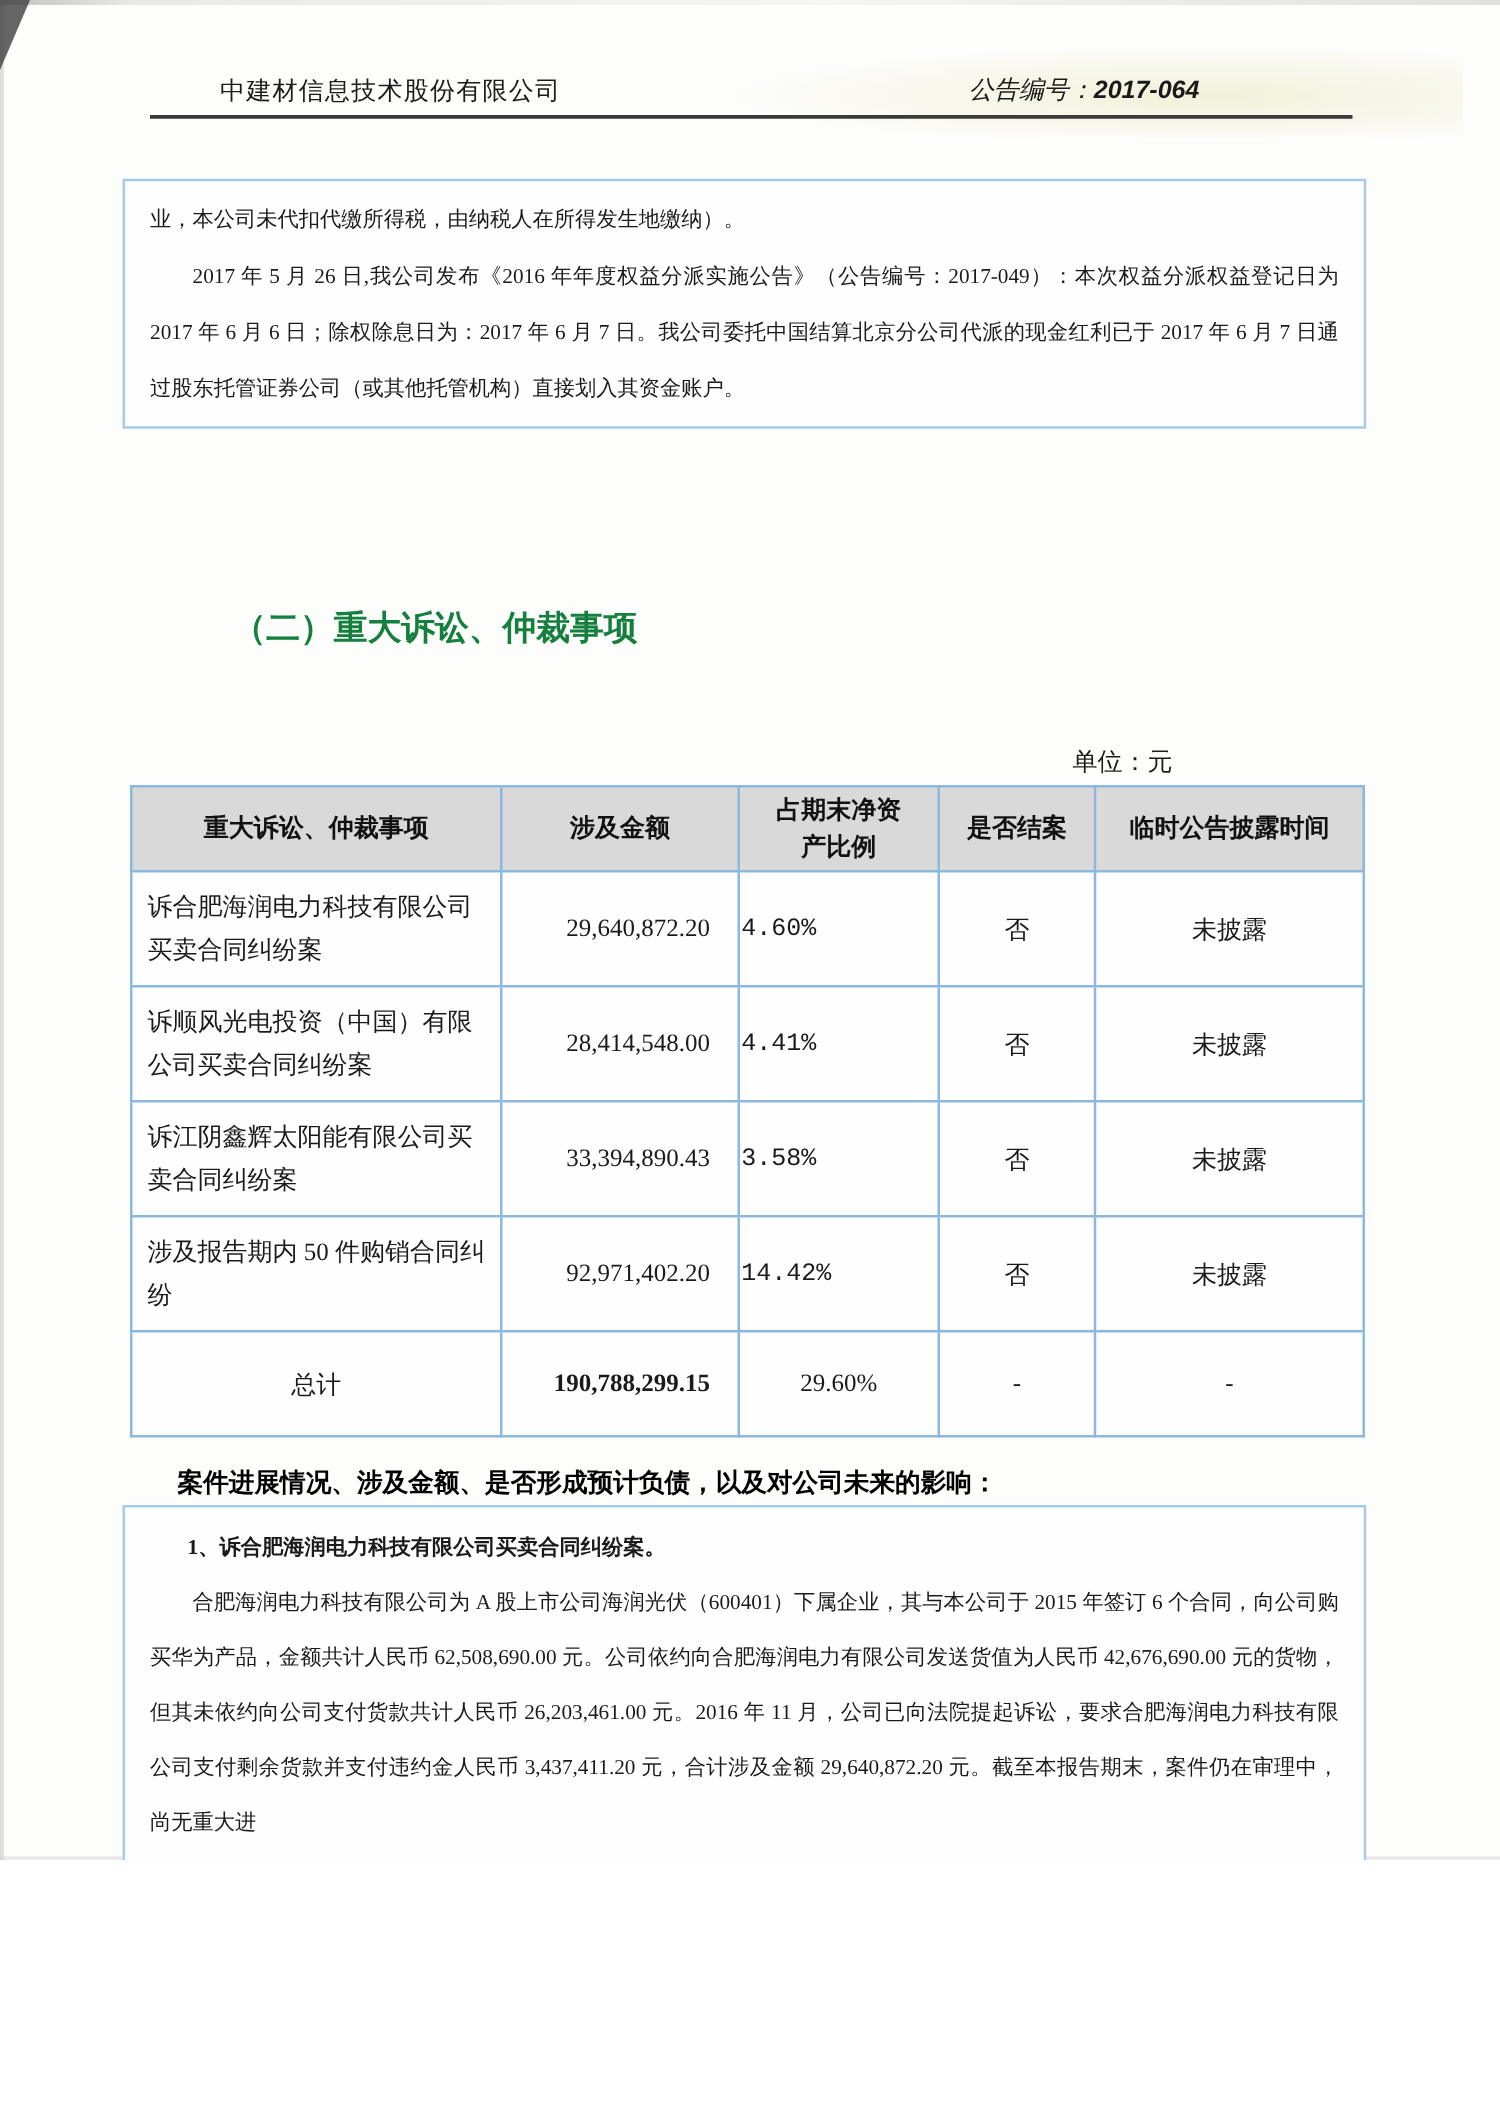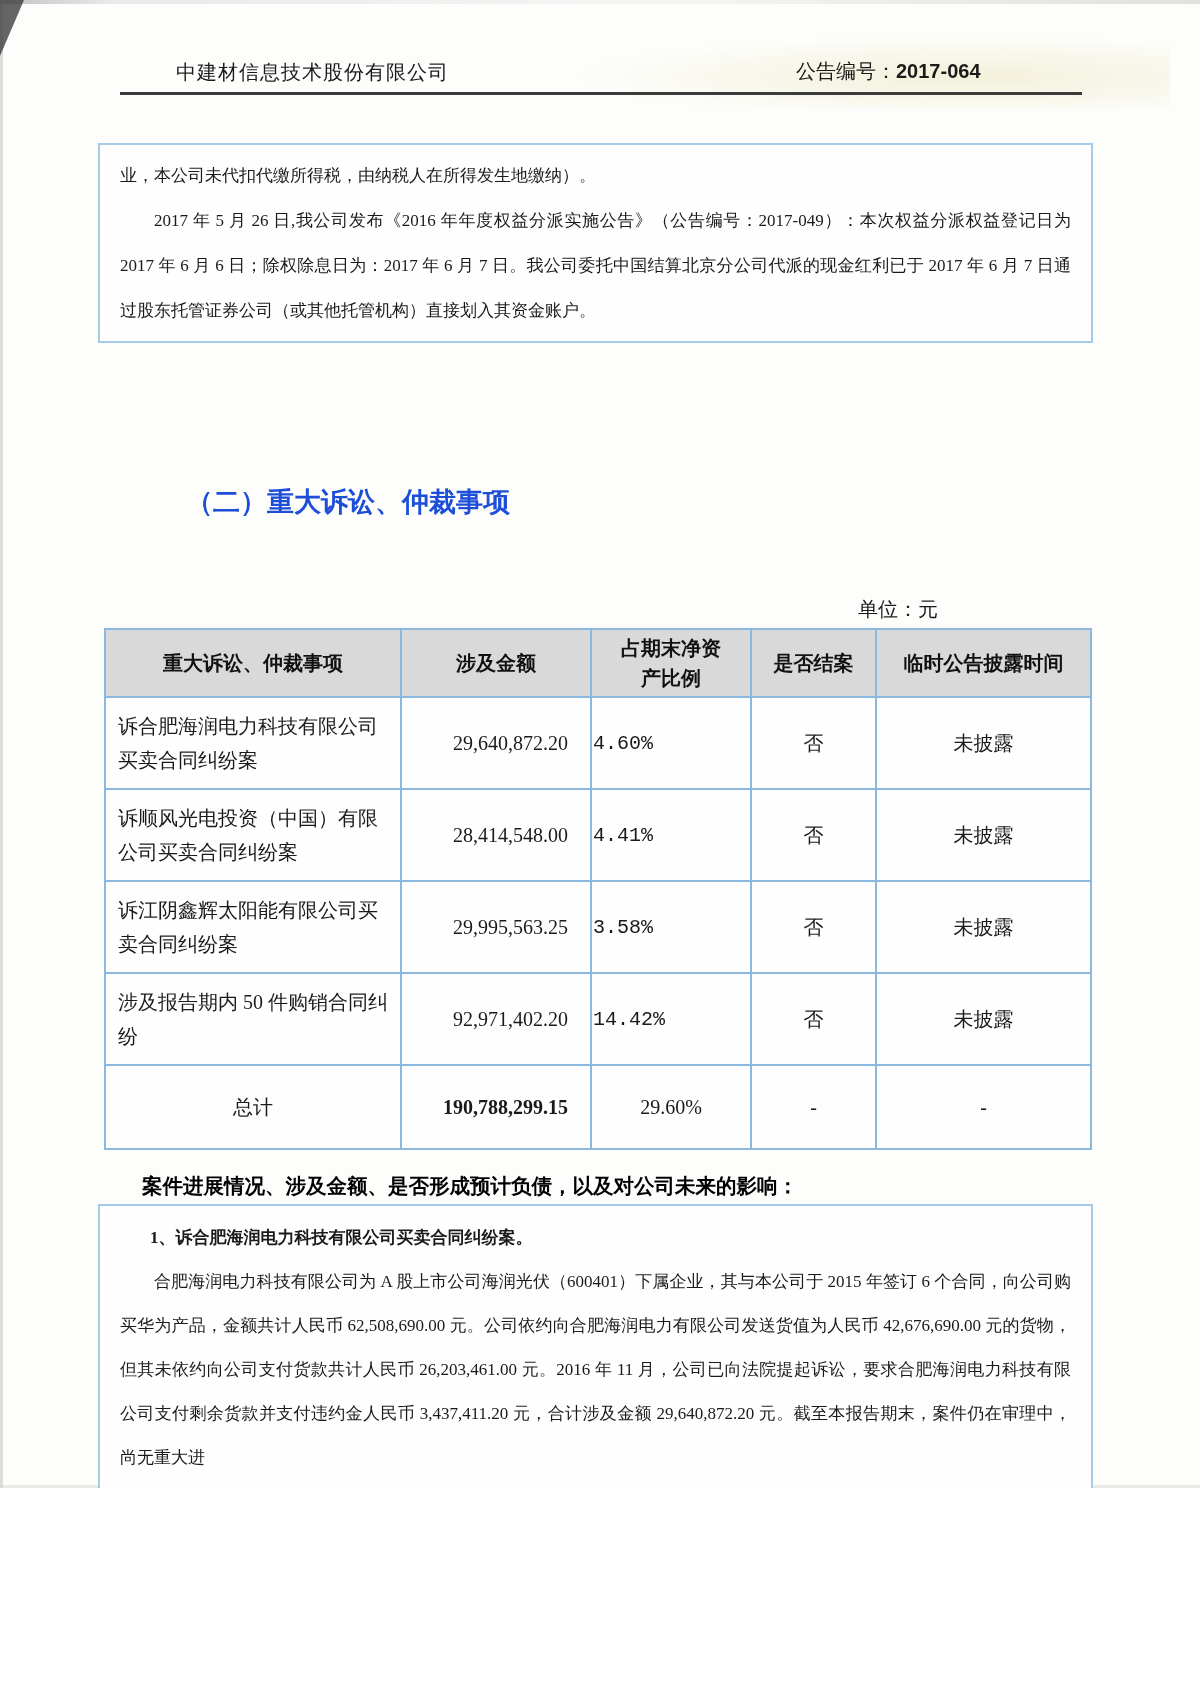--- a/index.html
+++ b/index.html
@@ -15,38 +15,38 @@
   .edge-top{position:absolute;top:0;left:0;width:100%;height:4px;
     background:linear-gradient(to right,#8f8f8f,#d9d9d9 9%,#efefee 55%,#c9c9c6 100%);opacity:.55;}
   .edge-left{position:absolute;top:0;left:0;width:3px;height:100%;background:#bdbdbb;opacity:.5;}
   .edge-bottom{position:absolute;bottom:0;left:0;width:100%;height:3px;background:#d6d6d2;opacity:.5;}
   .corner-mark{position:absolute;top:0;left:0;width:0;height:0;
     border-top:56px solid #3f3f3f;border-right:24px solid transparent;opacity:.8;}
   .header-tint{position:absolute;top:36px;left:580px;width:590px;height:74px;
     background:radial-gradient(ellipse at 65% 55%, rgba(228,221,164,0.40), rgba(228,221,164,0) 72%);}
   
   .header-company{position:absolute;left:176px;top:59px;font-size:20px;letter-spacing:1px;}
-  .header-notice{position:absolute;left:796px;top:58px;font-size:20px;}
+  .header-notice{position:absolute;left:775px;top:58px;font-size:20px;font-style:italic;}
   .header-notice .num{font-family:"Liberation Sans","DejaVu Sans",sans-serif;font-weight:bold;font-size:20px;}
   .header-rule{position:absolute;left:120px;top:92px;width:962px;height:3px;background:#3b3b3b;}
   
   .textbox{
     position:absolute;left:98px;width:951px;
     border:2px solid #a5cbe9;background:#fefefe;
     padding:8px 20px;
     font-size:17px;line-height:45px;
     text-align:justify;
   }
   .box1{top:143px;}
   .textbox p{margin:0;}
   .indent{text-indent:2em;}
   
   .section-heading{position:absolute;left:186px;top:484px;
     font-family:"Liberation Sans","DejaVu Sans",sans-serif;
-    font-weight:bold;font-size:27px;color:#1d4ed8;}
+    font-weight:bold;font-size:27px;color:#15803d;}
   .unit-label{position:absolute;left:858px;top:596px;font-size:20px;}
   
   table.lawsuits{
     position:absolute;left:104px;top:628px;width:986px;
     border-collapse:collapse;table-layout:fixed;
     font-size:20px;
   }
   table.lawsuits th,table.lawsuits td{border:2px solid #8cb8de;}
   table.lawsuits th{
     background:#d9d9d9;
@@ -136,21 +136,21 @@
       <tr>
         <td class="case-cell">诉顺风光电投资（中国）有限公司买卖合同纠纷案</td>
         <td class="amount-cell">28,414,548.00</td>
         <td class="pct-cell">4.41%</td>
         <td class="center-cell">否</td>
         <td class="center-cell">未披露</td>
       </tr>
 
       <tr>
         <td class="case-cell">诉江阴鑫辉太阳能有限公司买卖合同纠纷案</td>
-        <td class="amount-cell">29,995,563.25</td>
+        <td class="amount-cell">33,394,890.43</td>
         <td class="pct-cell">3.58%</td>
         <td class="center-cell">否</td>
         <td class="center-cell">未披露</td>
       </tr>
 
 
       <tr>
         <td class="case-cell">涉及报告期内 50 件购销合同纠纷</td>
         <td class="amount-cell">92,971,402.20</td>
         <td class="pct-cell">14.42%</td>

